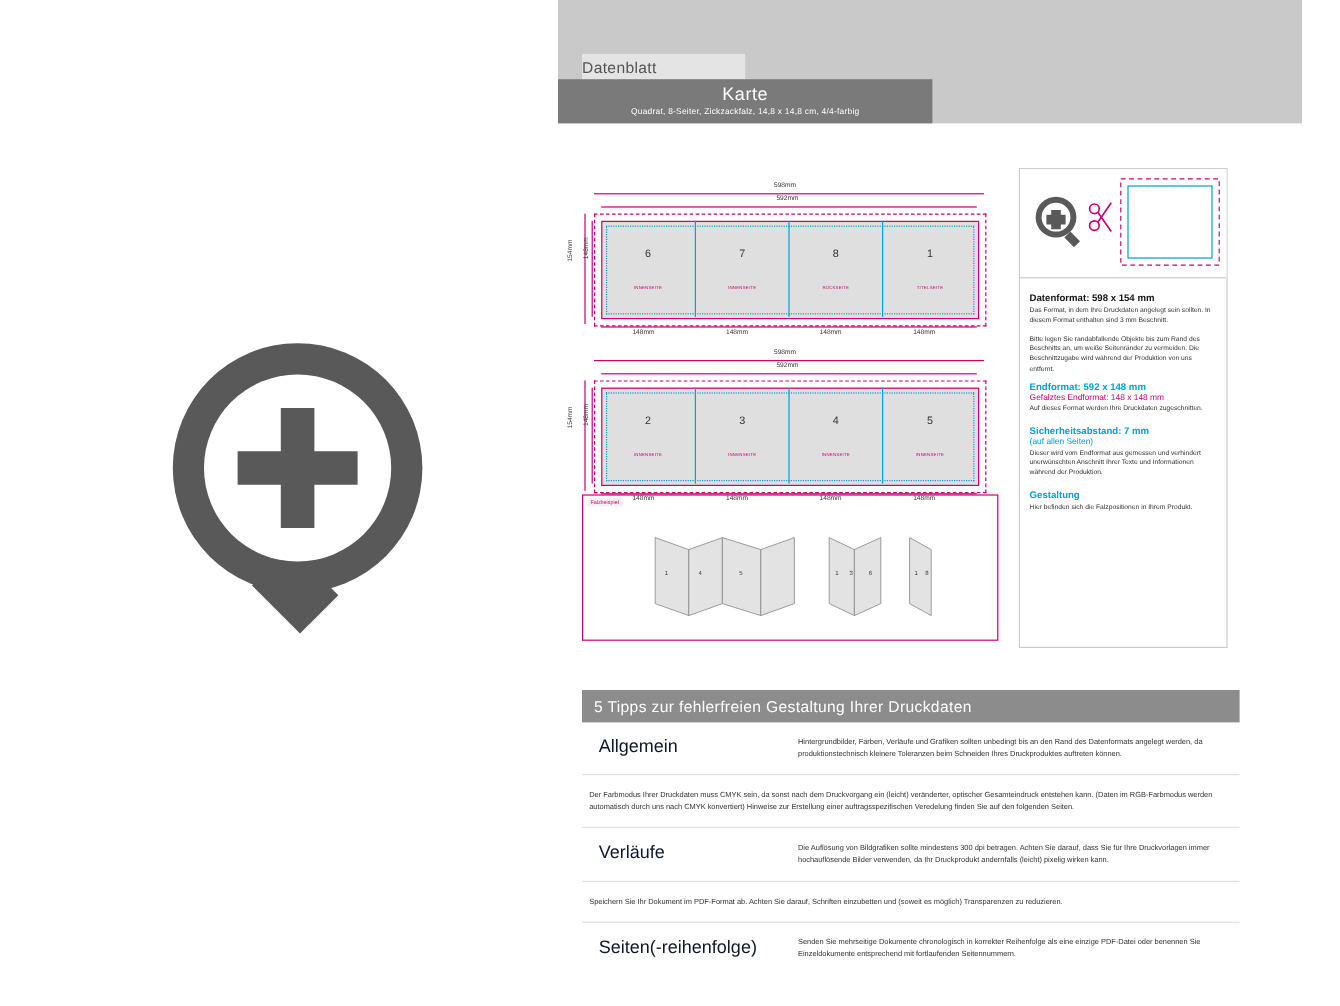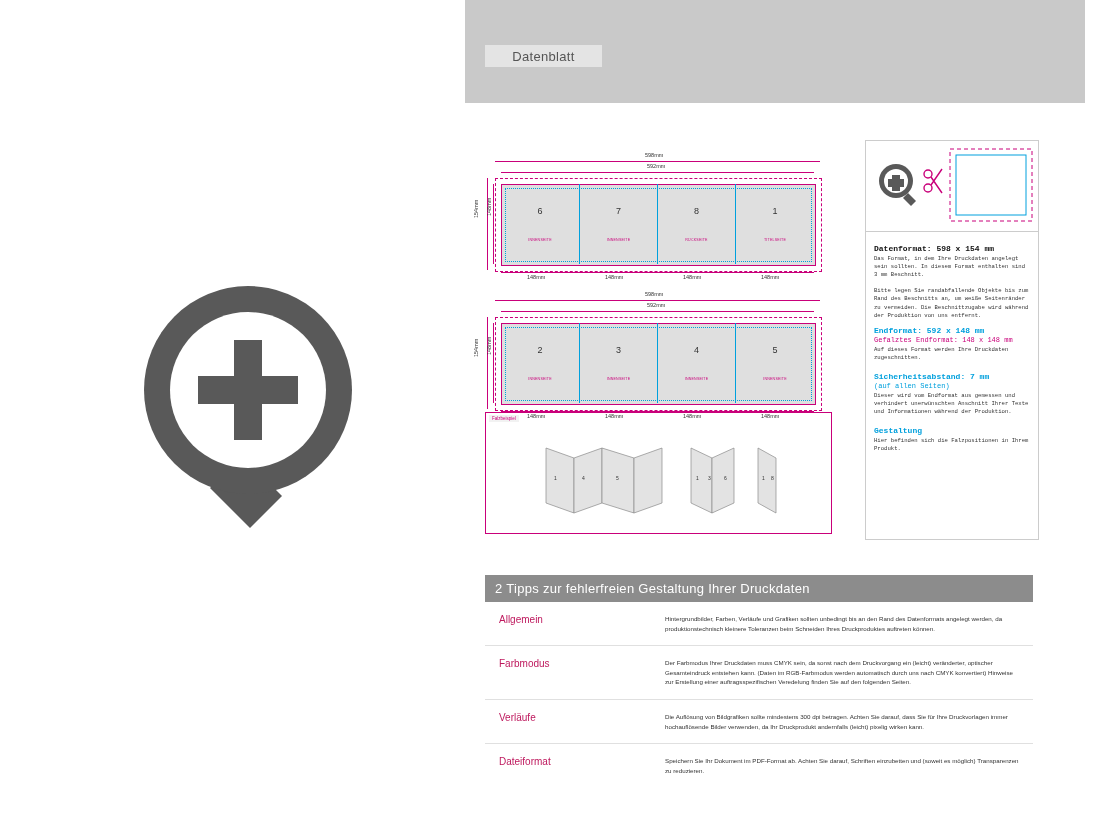--- a/index.html
+++ b/index.html
@@ -19,22 +19,22 @@
   }
   
   #sheet{
     position:absolute;left:465px;top:0;width:652px;height:838px;background:#ffffff;
   }
   .grayband{position:absolute;background:#c8c8c8;}
   
   #topband{left:0;top:0;width:620px;height:103px;background:#c9c9c9;}
   #rightwhite{position:absolute;left:620px;top:0;width:32px;height:838px;background:#ffffff;}
   #tab-datenblatt{
-    position:absolute;left:20px;top:45px;width:117px;height:22px;background:#e4e4e4;
-    display:flex;align-items:center;justify-content:center;
+    position:absolute;left:20px;top:45px;width:136px;height:22px;background:#e4e4e4;
+    display:flex;align-items:center;
     font-size:13px;color:#555;letter-spacing:.3px;
   }
   #titlebar{
     position:absolute;left:0px;top:66px;width:312px;height:37px;background:#7a7a7a;
     color:#ffffff;text-align:center;
   }
   #titlebar .t1{font-size:15px;margin-top:4px;letter-spacing:.5px;}
   #titlebar .t2{font-size:7px;margin-top:3px;letter-spacing:.2px;}
   #belowtitle{
     position:absolute;left:0;top:103px;width:652px;height:7px;background:#ffffff;
@@ -52,35 +52,35 @@
     display:flex;flex-direction:column;align-items:center;justify-content:center;
   }
   .pagenum{font-size:9px;color:#333;}
   .pagelabel{font-size:3.6px;color:#c9007a;margin-top:22px;letter-spacing:.2px;}
   .safebox{position:absolute;border:1px dotted #00a0dd;}
   
   #foldbox{position:absolute;left:0;top:272px;width:345px;height:120px;border:1px solid #c9007a;}
   #foldlabel{position:absolute;left:3px;top:2px;font-size:4.5px;color:#c9007a;background:#f2f2f2;padding:1px 3px;}
   
   #infocol{
-    position:absolute;left:400px;top:140px;width:172px;height:398px;
-    border:1px solid #cccccc;background:#ffffff;font-family:Liberation Mono, monospace;
+    position:absolute;left:384px;top:140px;width:172px;height:398px;
+    border:1px solid #cccccc;background:#ffffff;
   }
   #infoimg{position:relative;width:100%;height:90px;border-bottom:1px solid #ccc;background:#fff;}
   #infotext{padding:6px 8px 8px 8px;}
   .i-h{font-weight:bold;font-size:8px;color:#111;margin-top:6px;}
   .i-h.accent{color:#00a0dd;}
   .i-sub{font-size:7px;color:#c9007a;margin-top:1px;}
   .i-p{font-size:5.6px;color:#333;line-height:1.45;margin-top:2px;}
   
   #tips{position:absolute;left:20px;top:575px;width:548px;}
   #tips-head{background:#8c8c8c;color:#fff;font-size:13px;padding:6px 10px;letter-spacing:.3px;}
   .tiprow{display:flex;border-bottom:1px solid #e0e0e0;}
   .tiprow:last-child{border-bottom:none;}
-  .tipname{width:160px;padding:12px 0 12px 14px;font-size:10px;color:#be185d;}
+  .tipname{width:160px;padding:12px 0 12px 14px;font-size:15px;color:#0f172a;}
   .tipbody{flex:1;padding:12px 12px 12px 6px;font-size:6.2px;color:#333;line-height:1.55;}
 </style>
 </head>
 <body>
 
 <div id="magnifier-area">
   <div id="magnifier-glyph">
     <svg width="260" height="280" viewBox="0 0 260 280">
       <g fill="#595959">
         <path d="M150 248 L110 208 L142 176 L182 216 Z"></path>
@@ -94,20 +94,24 @@
 
 <div id="sheet">
 
   <div id="topband" class="grayband"></div>
   <div id="rightwhite"></div>
 
   <div id="tab-datenblatt">
     <span>Datenblatt</span>
   </div>
 
+  <div id="titlebar">
+    <div class="t1">Karte</div>
+    <div class="t2">Quadrat, 8-Seiter, Zickzackfalz, 14,8 x 14,8 cm, 4/4-farbig</div>
+  </div>
   <div id="belowtitle"></div>
 
   <div id="diagram">
 
     <div class="dimtext" style="left:160px;top:12px;">598mm</div>
     <div class="dimline" style="left:10px;top:21px;width:325px;height:1px;"></div>
     <div class="dimtext" style="left:162px;top:23px;">592mm</div>
     <div class="dimline" style="left:16px;top:32px;width:313px;height:1px;"></div>
 
     <div class="bleedbox" style="left:10px;top:38px;width:325px;height:92px;"></div>
@@ -235,33 +239,35 @@
       <div class="i-h accent" style="margin-top:10px;">Sicherheitsabstand: 7 mm</div>
       <div class="i-sub" style="color:#00a0dd;">(auf allen Seiten)</div>
       <div class="i-p">Dieser wird vom Endformat aus gemessen und verhindert unerwünschten Anschnitt Ihrer Texte und Informationen während der Produktion.</div>
 
       <div class="i-h accent" style="margin-top:10px;">Gestaltung</div>
       <div class="i-p">Hier befinden sich die Falzpositionen in Ihrem Produkt.</div>
     </div>
   </div>
 
   <div id="tips">
-    <div id="tips-head">2 Tipps zur fehlerfreien Gestaltung Ihrer Druckdaten</div>
+    <div id="tips-head">5 Tipps zur fehlerfreien Gestaltung Ihrer Druckdaten</div>
 
     <div class="tiprow">
       <div class="tipname">Allgemein</div>
       <div class="tipbody">Hintergrundbilder, Farben, Verläufe und Grafiken sollten unbedingt bis an den Rand des Datenformats angelegt werden, da produktionstechnisch kleinere Toleranzen beim Schneiden Ihres Druckproduktes auftreten können.</div>
     </div>
     <div class="tiprow">
-      <div class="tipname">Farbmodus</div>
       <div class="tipbody">Der Farbmodus Ihrer Druckdaten muss CMYK sein, da sonst nach dem Druckvorgang ein (leicht) veränderter, optischer Gesamteindruck entstehen kann. (Daten im RGB-Farbmodus werden automatisch durch uns nach CMYK konvertiert) Hinweise zur Erstellung einer auftragsspezifischen Veredelung finden Sie auf den folgenden Seiten.</div>
     </div>
     <div class="tiprow">
       <div class="tipname">Verläufe</div>
       <div class="tipbody">Die Auflösung von Bildgrafiken sollte mindestens 300 dpi betragen. Achten Sie darauf, dass Sie für Ihre Druckvorlagen immer hochauflösende Bilder verwenden, da Ihr Druckprodukt andernfalls (leicht) pixelig wirken kann.</div>
     </div>
     <div class="tiprow">
-      <div class="tipname">Dateiformat</div>
       <div class="tipbody">Speichern Sie Ihr Dokument im PDF-Format ab. Achten Sie darauf, Schriften einzubetten und (soweit es möglich) Transparenzen zu reduzieren.</div>
     </div>
+    <div class="tiprow">
+      <div class="tipname">Seiten(-reihenfolge)</div>
+      <div class="tipbody">Senden Sie mehrseitige Dokumente chronologisch in korrekter Reihenfolge als eine einzige PDF-Datei oder benennen Sie Einzeldokumente entsprechend mit fortlaufenden Seitennummern.</div>
+    </div>
   </div>
 
 </div>
 
 </body></html>

